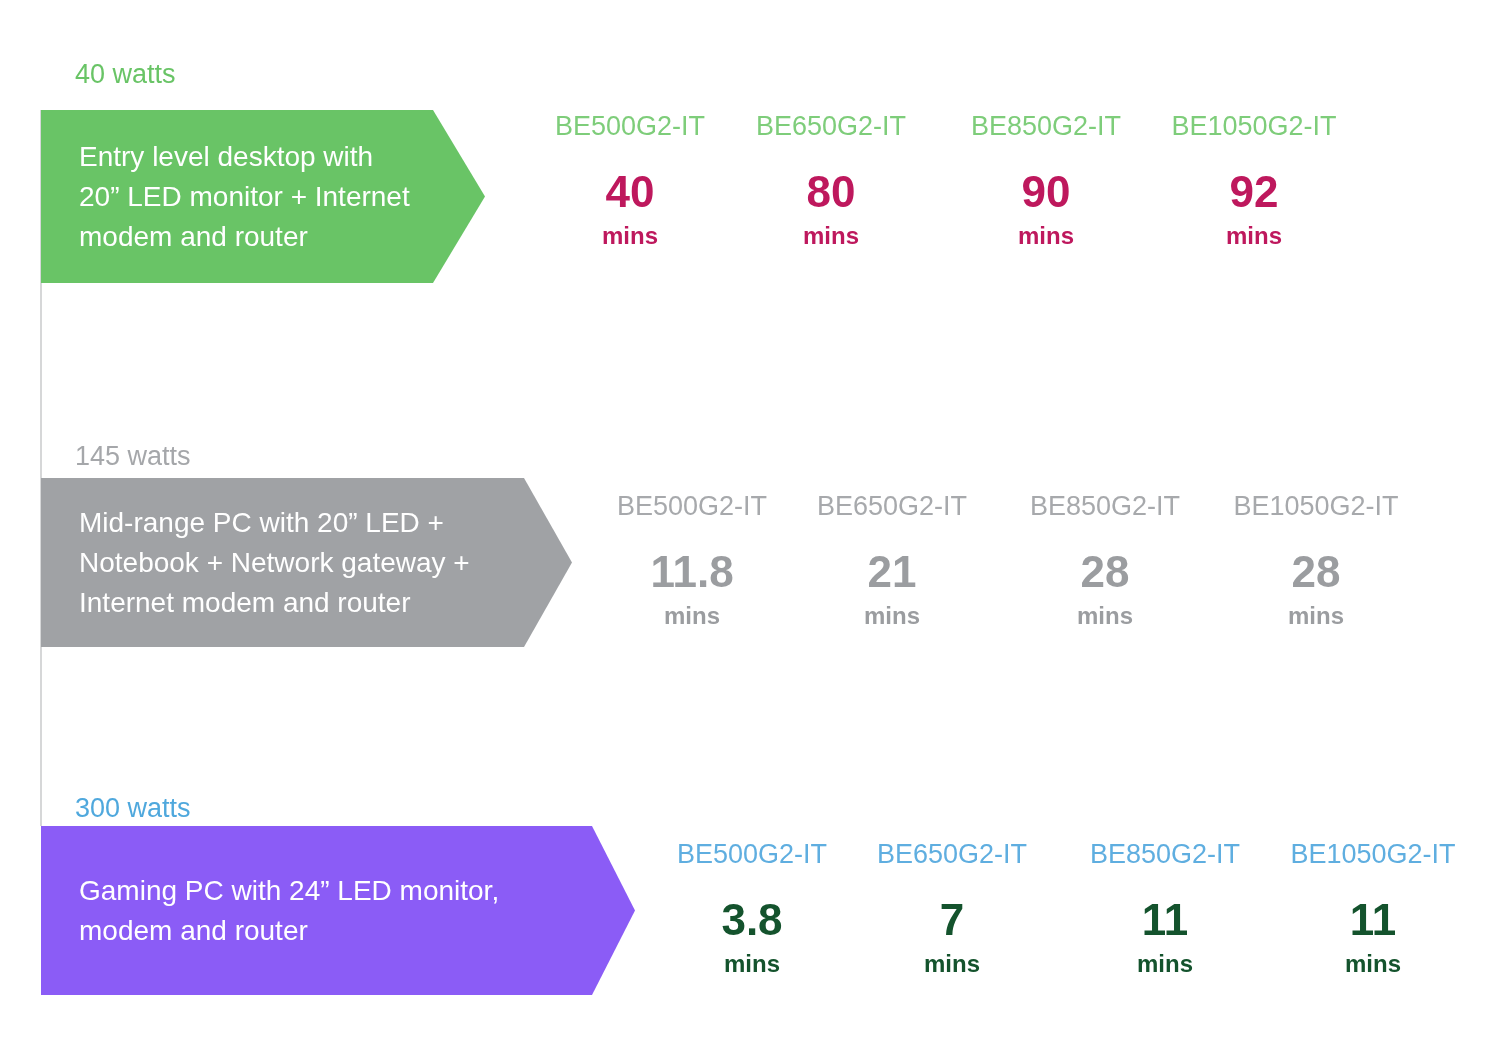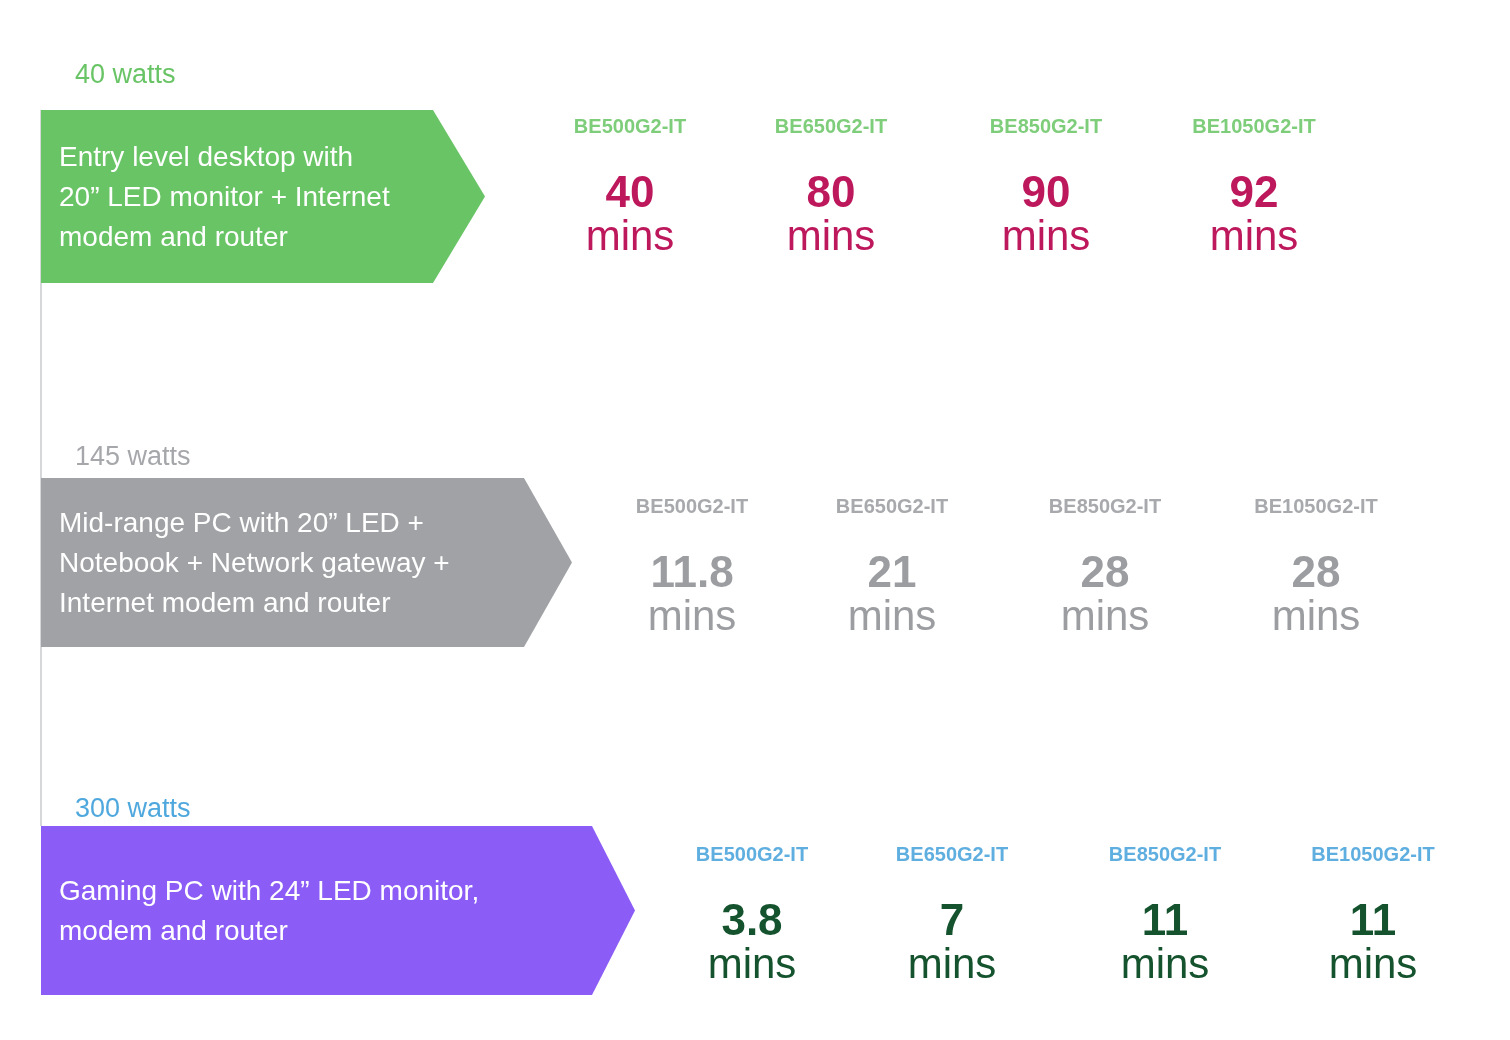--- a/index.html
+++ b/index.html
@@ -57,51 +57,51 @@
     top: 478px; width: 531px; height: 169px;
     background: #a0a2a5;
     clip-path: polygon(0 0, 483px 0, 100% 50%, 483px 100%, 0 100%);
   }
   .arrow-blue {
     top: 826px; width: 594px; height: 169px;
     background: #8b5cf6;
     clip-path: polygon(0 0, 551px 0, 100% 50%, 551px 100%, 0 100%);
   }
   .arrow-text {
-    padding-left: 18px;
+    padding-left: 38px;
     color: #ffffff;
     font-size: 28px;
     line-height: 40px;
     font-weight: 400;
   }
 
   
   .cell {
     position: absolute;
     width: 220px;
     text-align: center;
     z-index: 2;
   }
   .model {
-    font-size: 20px;
+    font-size: 27px;
     line-height: 36px;
-    font-weight: 700;
+    font-weight: 400;
     margin-bottom: 26px;
     white-space: nowrap;
   }
   .value {
     font-size: 44px;
     line-height: 44px;
     font-weight: 700;
     white-space: nowrap;
   }
   .unit {
-    font-size: 42px;
+    font-size: 24px;
     line-height: 44px;
-    font-weight: 400;
+    font-weight: 700;
     white-space: nowrap;
   }
   .row-green .model { color: #7ecd7a; }
   .row-green .value, .row-green .unit { color: #be185d; }
   .row-gray  .model { color: #a7a9ac; }
   .row-gray  .value, .row-gray .unit { color: #9b9da0; }
   .row-blue  .model { color: #5faee0; }
   .row-blue  .value, .row-blue .unit { color: #14532d; }
 
   

